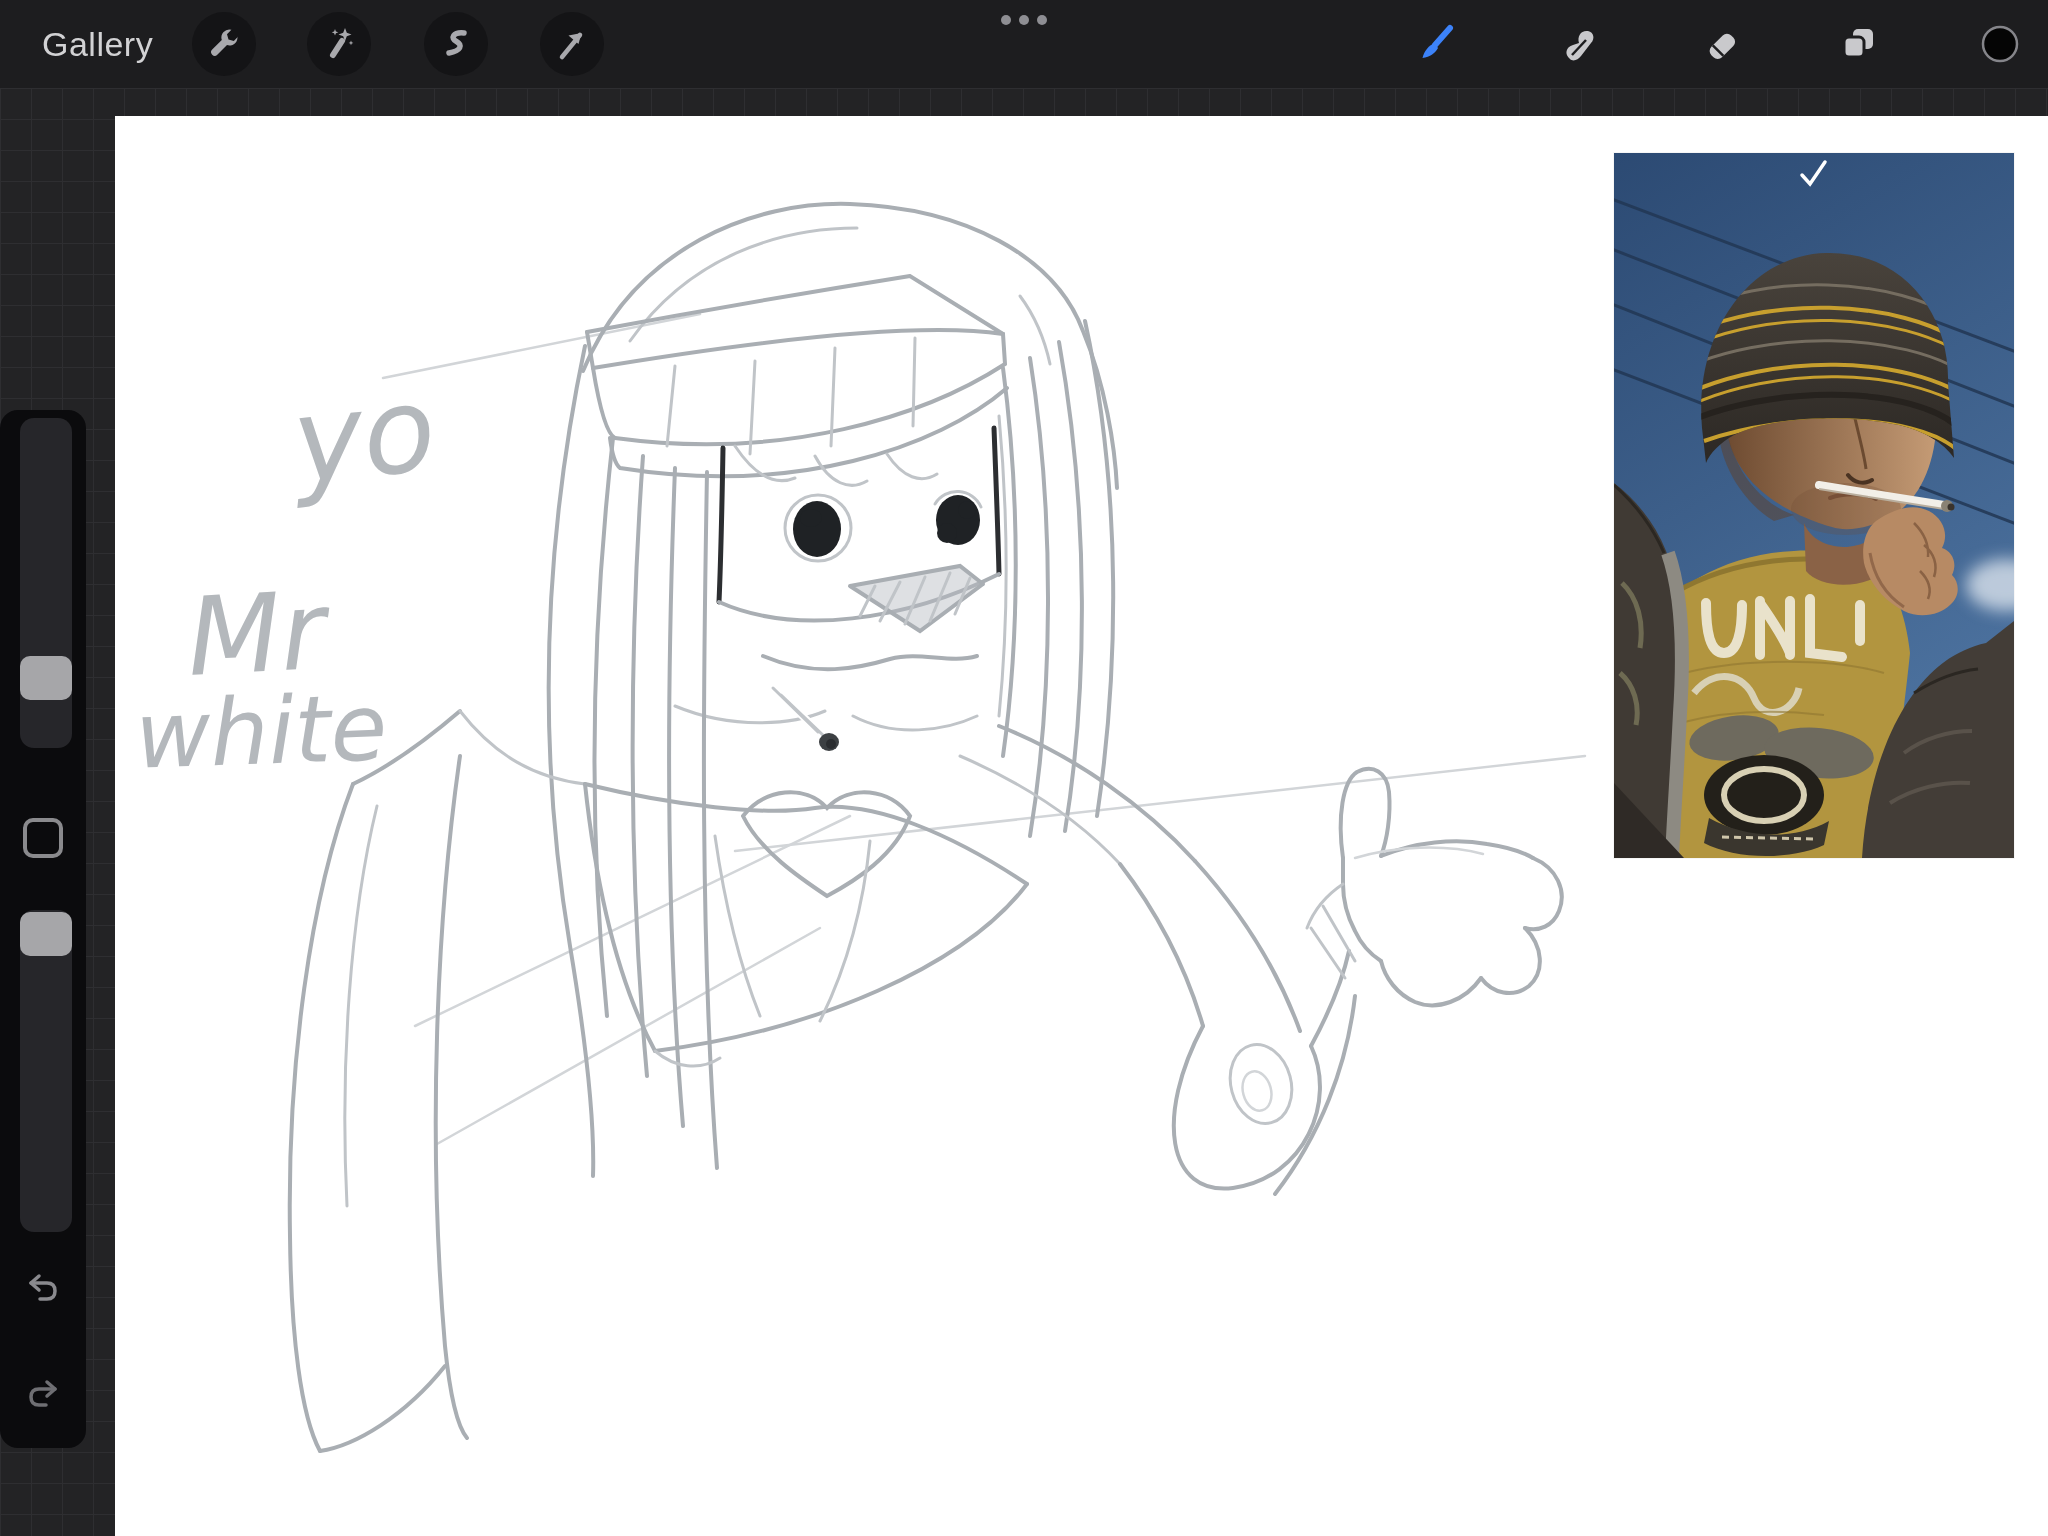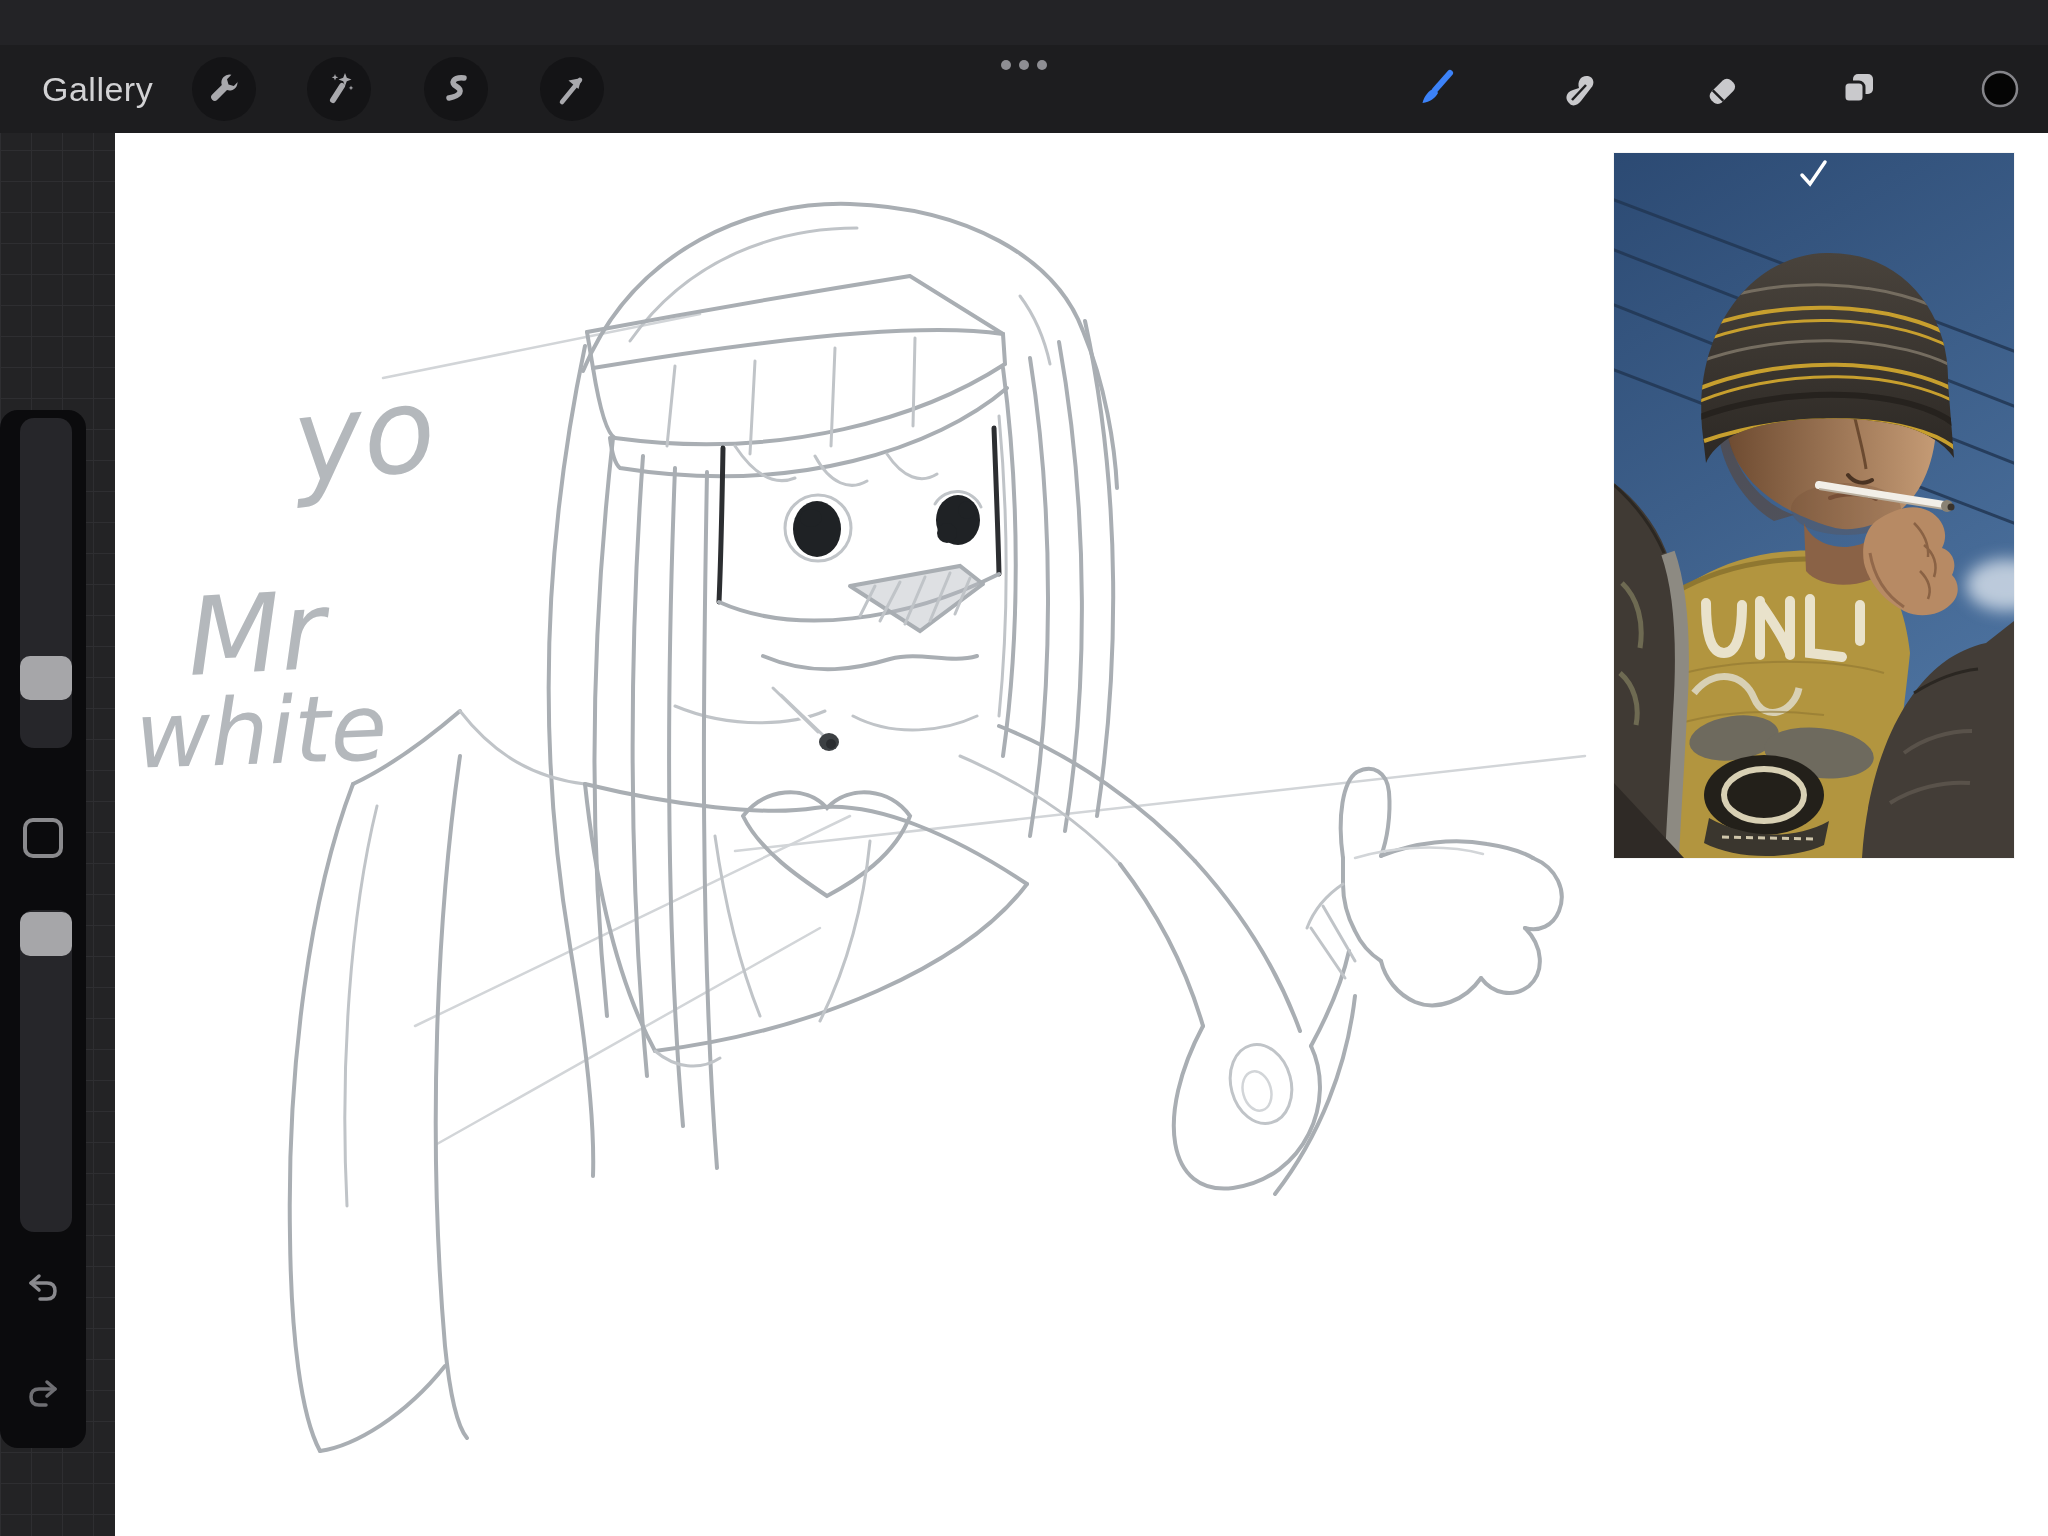--- a/index.html
+++ b/index.html
@@ -1,20 +1,20 @@
 <!DOCTYPE html>
 <html><head>
 <meta charset="utf-8">
 <style>
   html,body{margin:0;padding:0;background:#111;}
   .stage{position:relative;width:2048px;height:1536px;overflow:hidden;
          font-family:"Liberation Sans", sans-serif;background:#232326;}
 
   
-  .toolbar{position:absolute;left:0;top:0;width:2048px;height:88px;background:#1d1d1f;z-index:30;margin-top:45px;}
+  .toolbar{position:absolute;left:0;top:0;width:2048px;height:88px;background:#1d1d1f;z-index:30;}
   .gallery{position:absolute;left:42px;top:0;height:88px;line-height:88px;
            font-size:34px;color:#d2d2d4;letter-spacing:.5px;}
   .tbtn{position:absolute;top:12px;width:64px;height:64px;border-radius:50%;
         background:#141416;display:flex;align-items:center;justify-content:center;}
   .tbtn svg{width:40px;height:40px;}
   .rtool{position:absolute;top:12px;width:64px;height:64px;display:flex;align-items:center;justify-content:center;}
   .rtool svg{width:46px;height:46px;}
   .dots{position:absolute;top:15px;left:1001px;display:flex;gap:8px;}
   .dots i{width:10px;height:10px;border-radius:50%;background:#8e8e93;display:block;}
 

